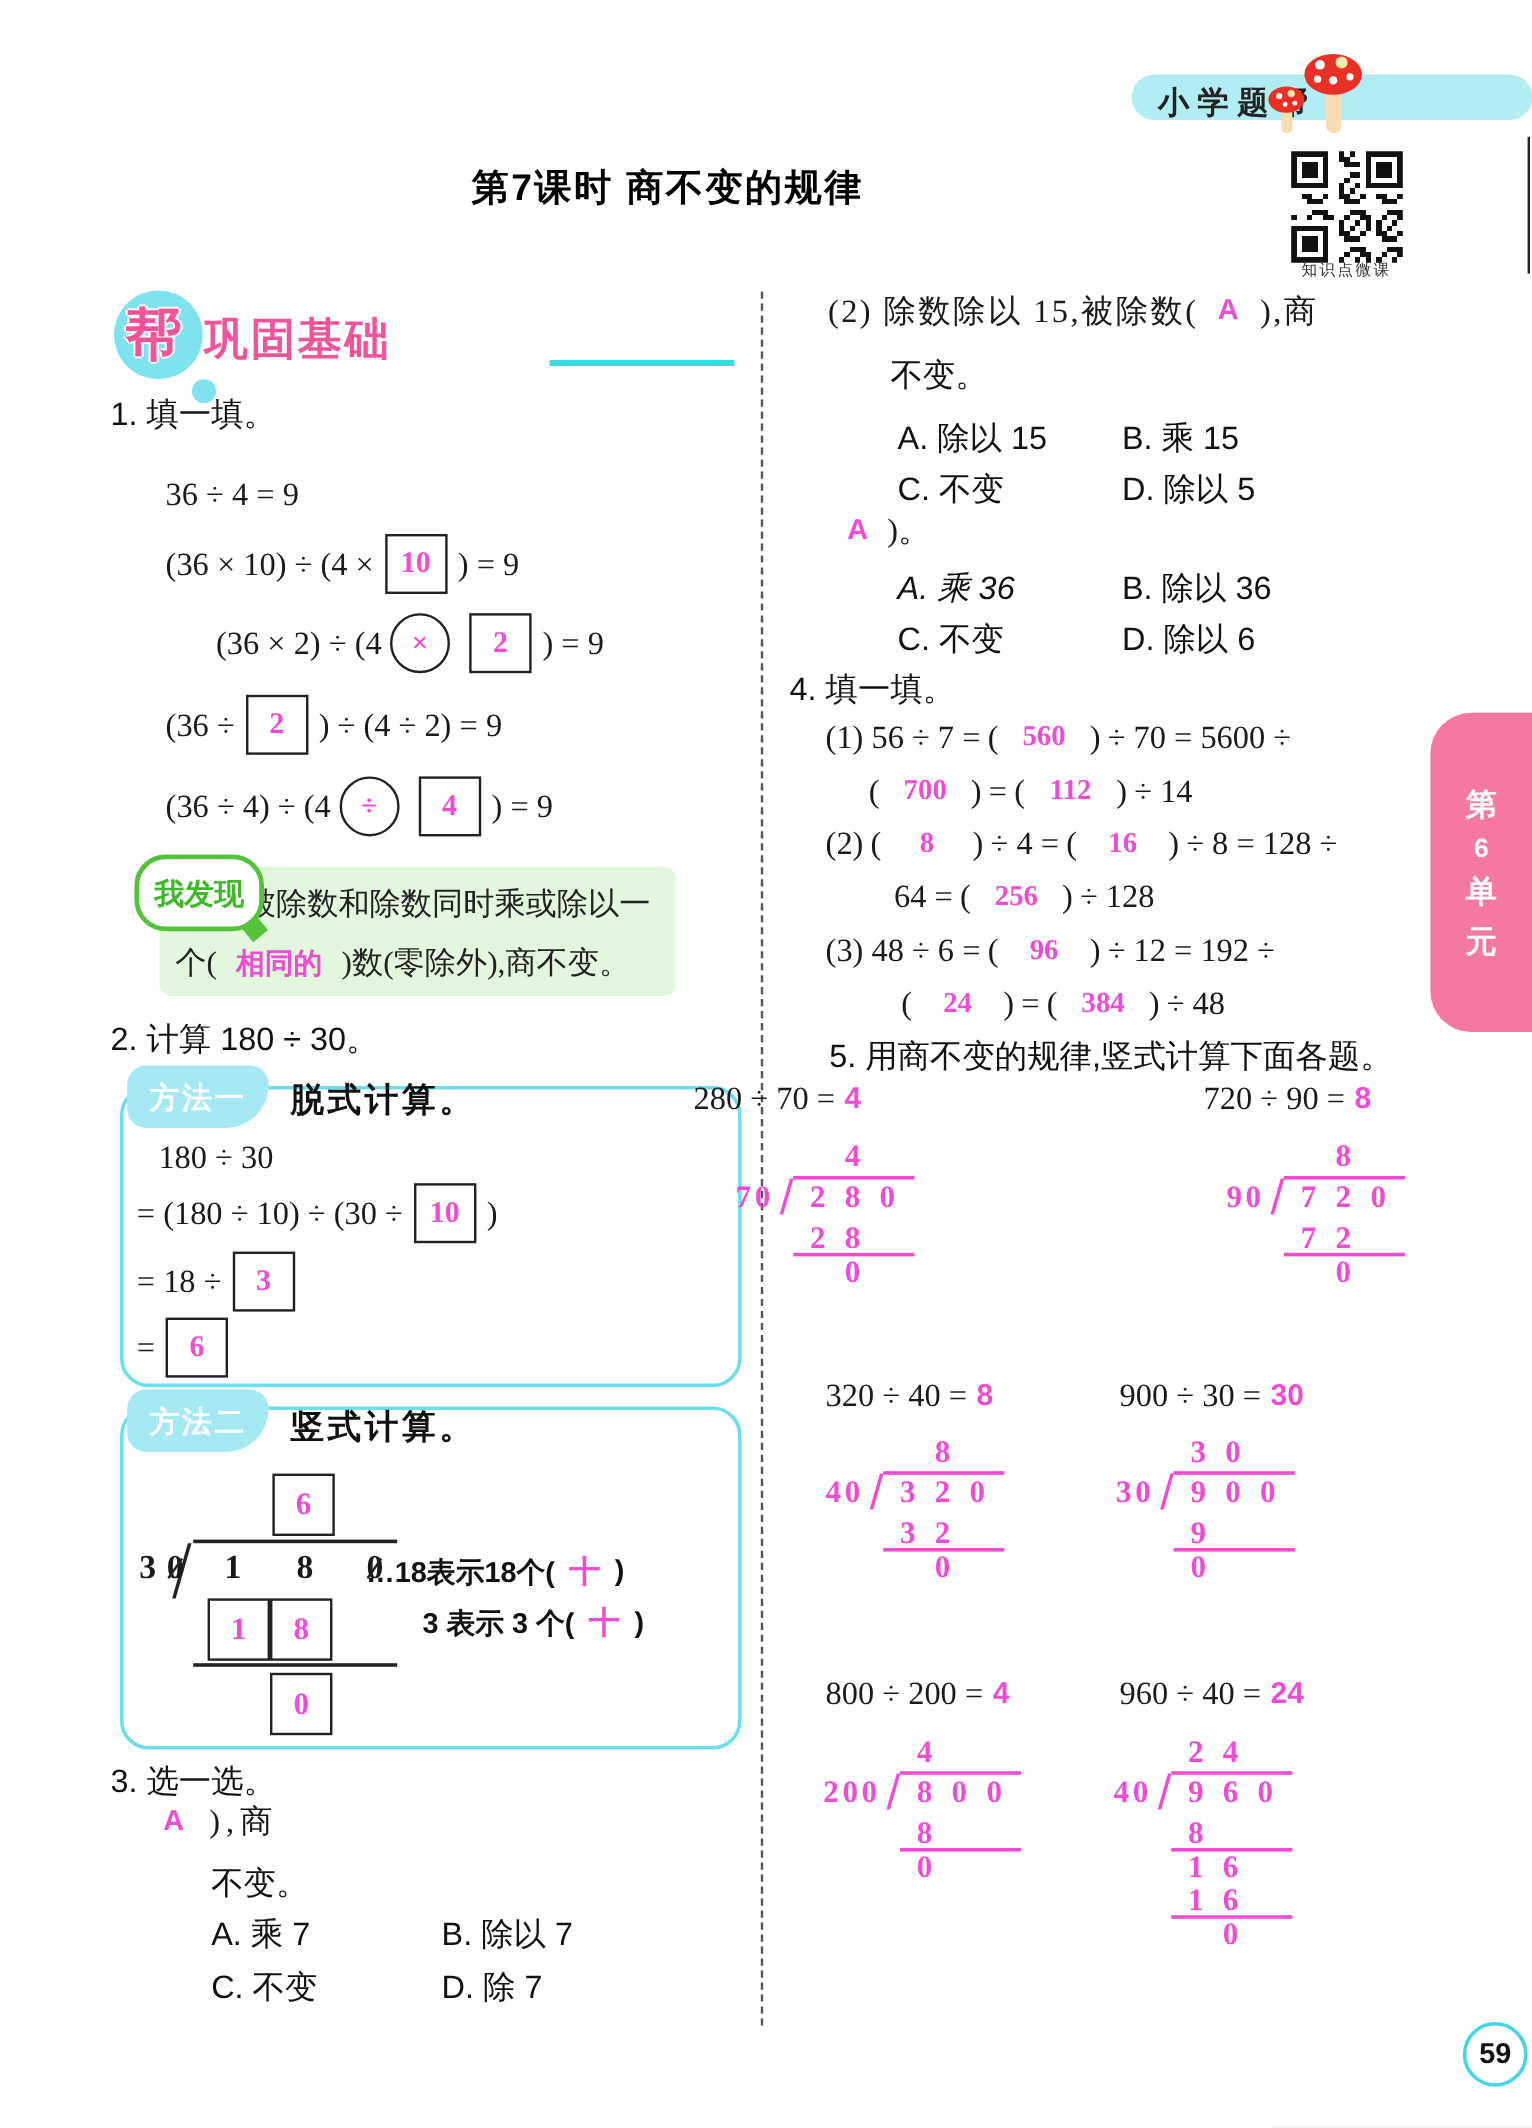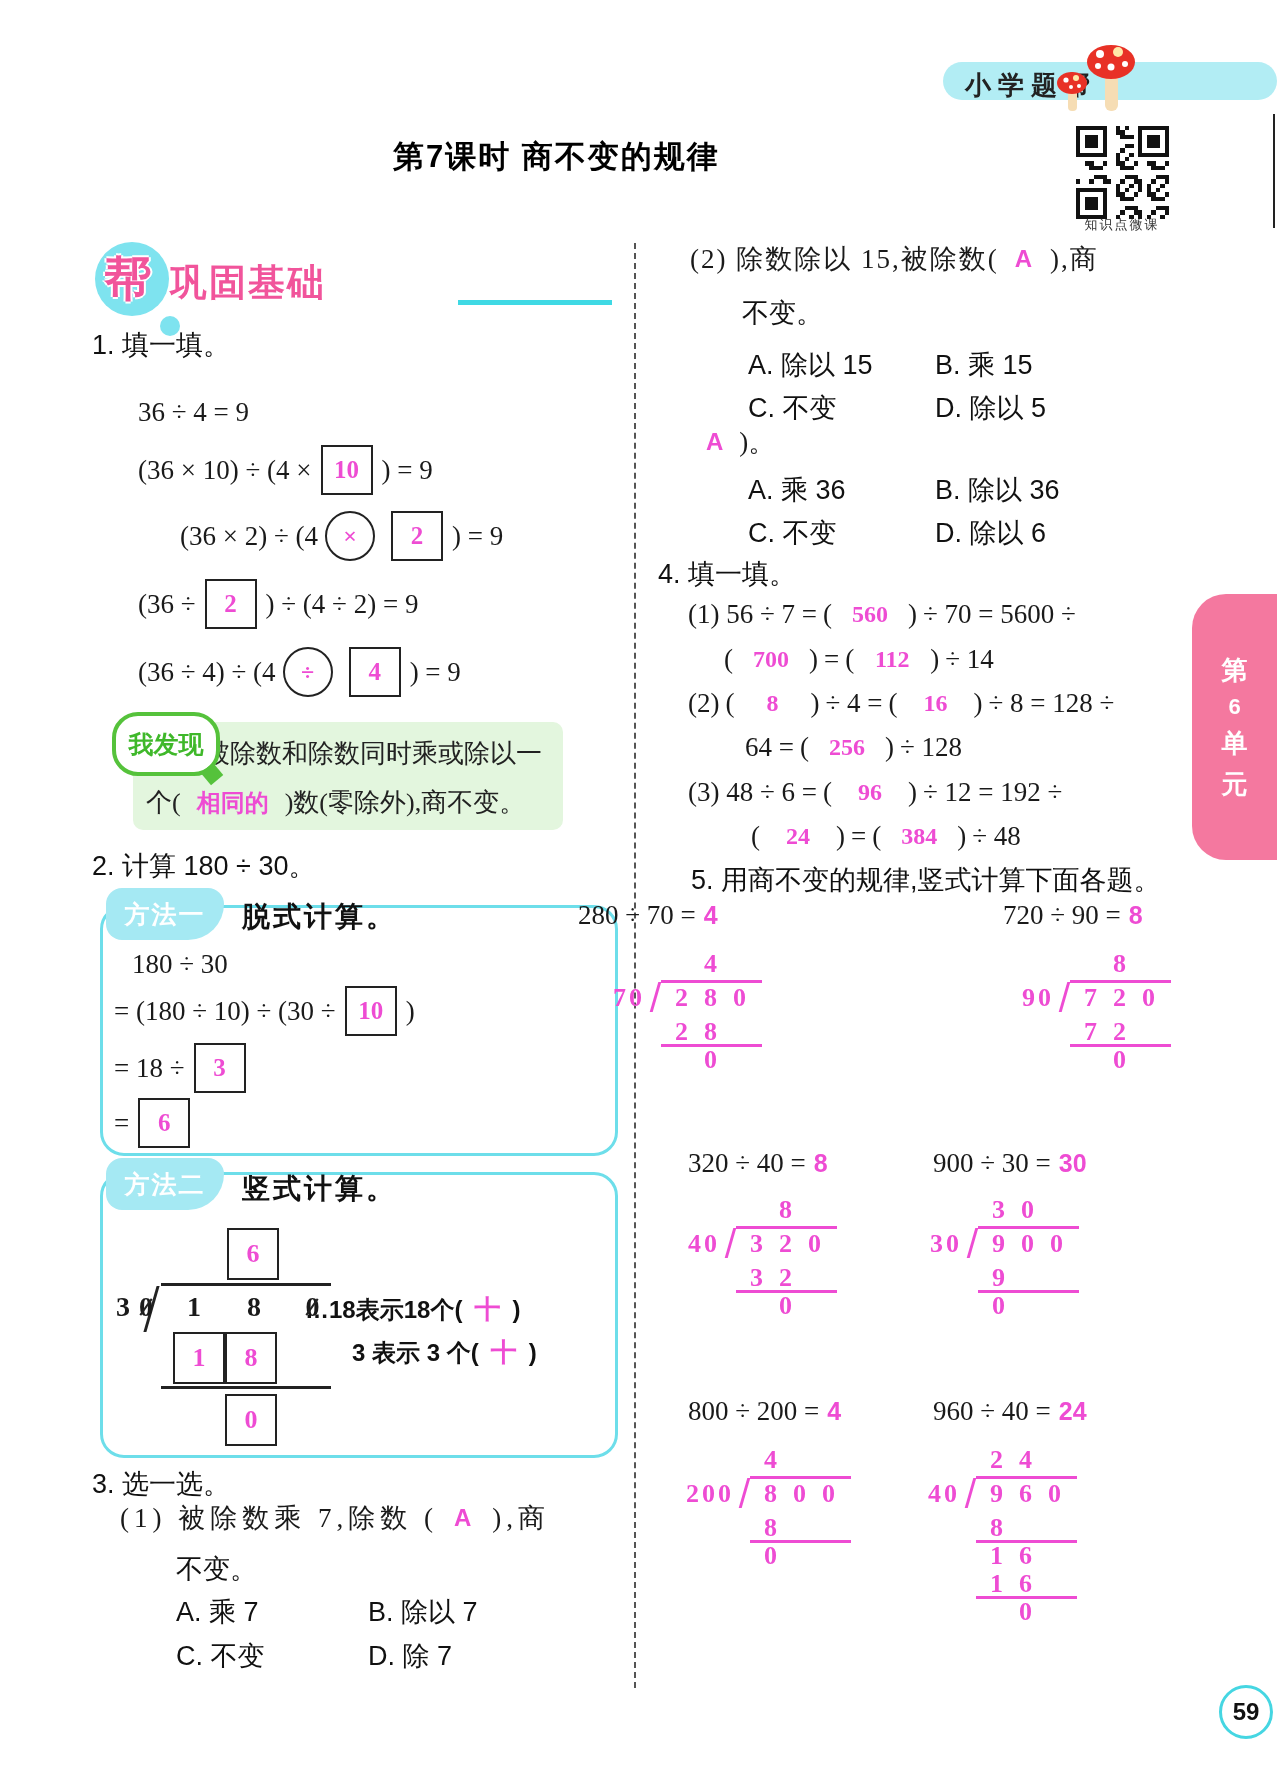--- a/index.html
+++ b/index.html
@@ -284,21 +284,20 @@
       <span class="tk-tx">)</span>
     </div>
   <div class="box48" style="left:173px;top:1332px;">1</div>
   <div class="box48" style="left:225px;top:1332px;">8</div>
   <div class="hline" style="left:161px;top:1386px;width:170px;"></div>
   <div class="box48" style="left:225px;top:1394px;">0</div>
 
   
   <div class="exlabel" style="left:92px;top:1466px;">3. 选一选。</div>
   <div class="line ls5" style="left:120px;top:1492px;">
-      <span class="tk-tx">(1) 被除数乘 7,除数 (</span>
       <span class="tk-ans">A</span>
       <span class="tk-tx">),商</span>
     </div>
   <div class="opt" style="left:176px;top:1551px;">不变。</div>
   <div class="opt" style="left:176px;top:1594px;">A. 乘 7</div>
   <div class="opt" style="left:368px;top:1594px;">B. 除以 7</div>
   <div class="opt" style="left:176px;top:1638px;">C. 不变</div>
   <div class="opt" style="left:368px;top:1638px;">D. 除 7</div>
 
   
@@ -310,21 +309,21 @@
   <div class="opt" style="left:742px;top:295px;">不变。</div>
   <div class="opt" style="left:748px;top:347px;">A. 除以 15</div>
   <div class="opt" style="left:935px;top:347px;">B. 乘 15</div>
   <div class="opt" style="left:748px;top:390px;">C. 不变</div>
   <div class="opt" style="left:935px;top:390px;">D. 除以 5</div>
 
   <div class="line" style="left:690px;top:420px;height:44px;">
       <span class="tk-ans">A</span>
       <span class="tk-tx">)。</span>
     </div>
-  <div class="opt" style="left:748px;top:472px;">A. 乘 36</div>
+  <div class="opt" style="left:748px;top:472px;font-style:italic;">A. 乘 36</div>
   <div class="opt" style="left:935px;top:472px;">B. 除以 36</div>
   <div class="opt" style="left:748px;top:515px;">C. 不变</div>
   <div class="opt" style="left:935px;top:515px;">D. 除以 6</div>
 
   <div class="exlabel" style="left:658px;top:556px;">4. 填一填。</div>
   <div id="ex4-lines"></div>
 
   <div class="exlabel" style="left:656px;top:862px;margin-left:35px;">5. 用商不变的规律,竖式计算下面各题。</div>
   <div id="ex5-area">
       <div class="eqline" style="left: 578px; top: 895px; height: 40px;">

